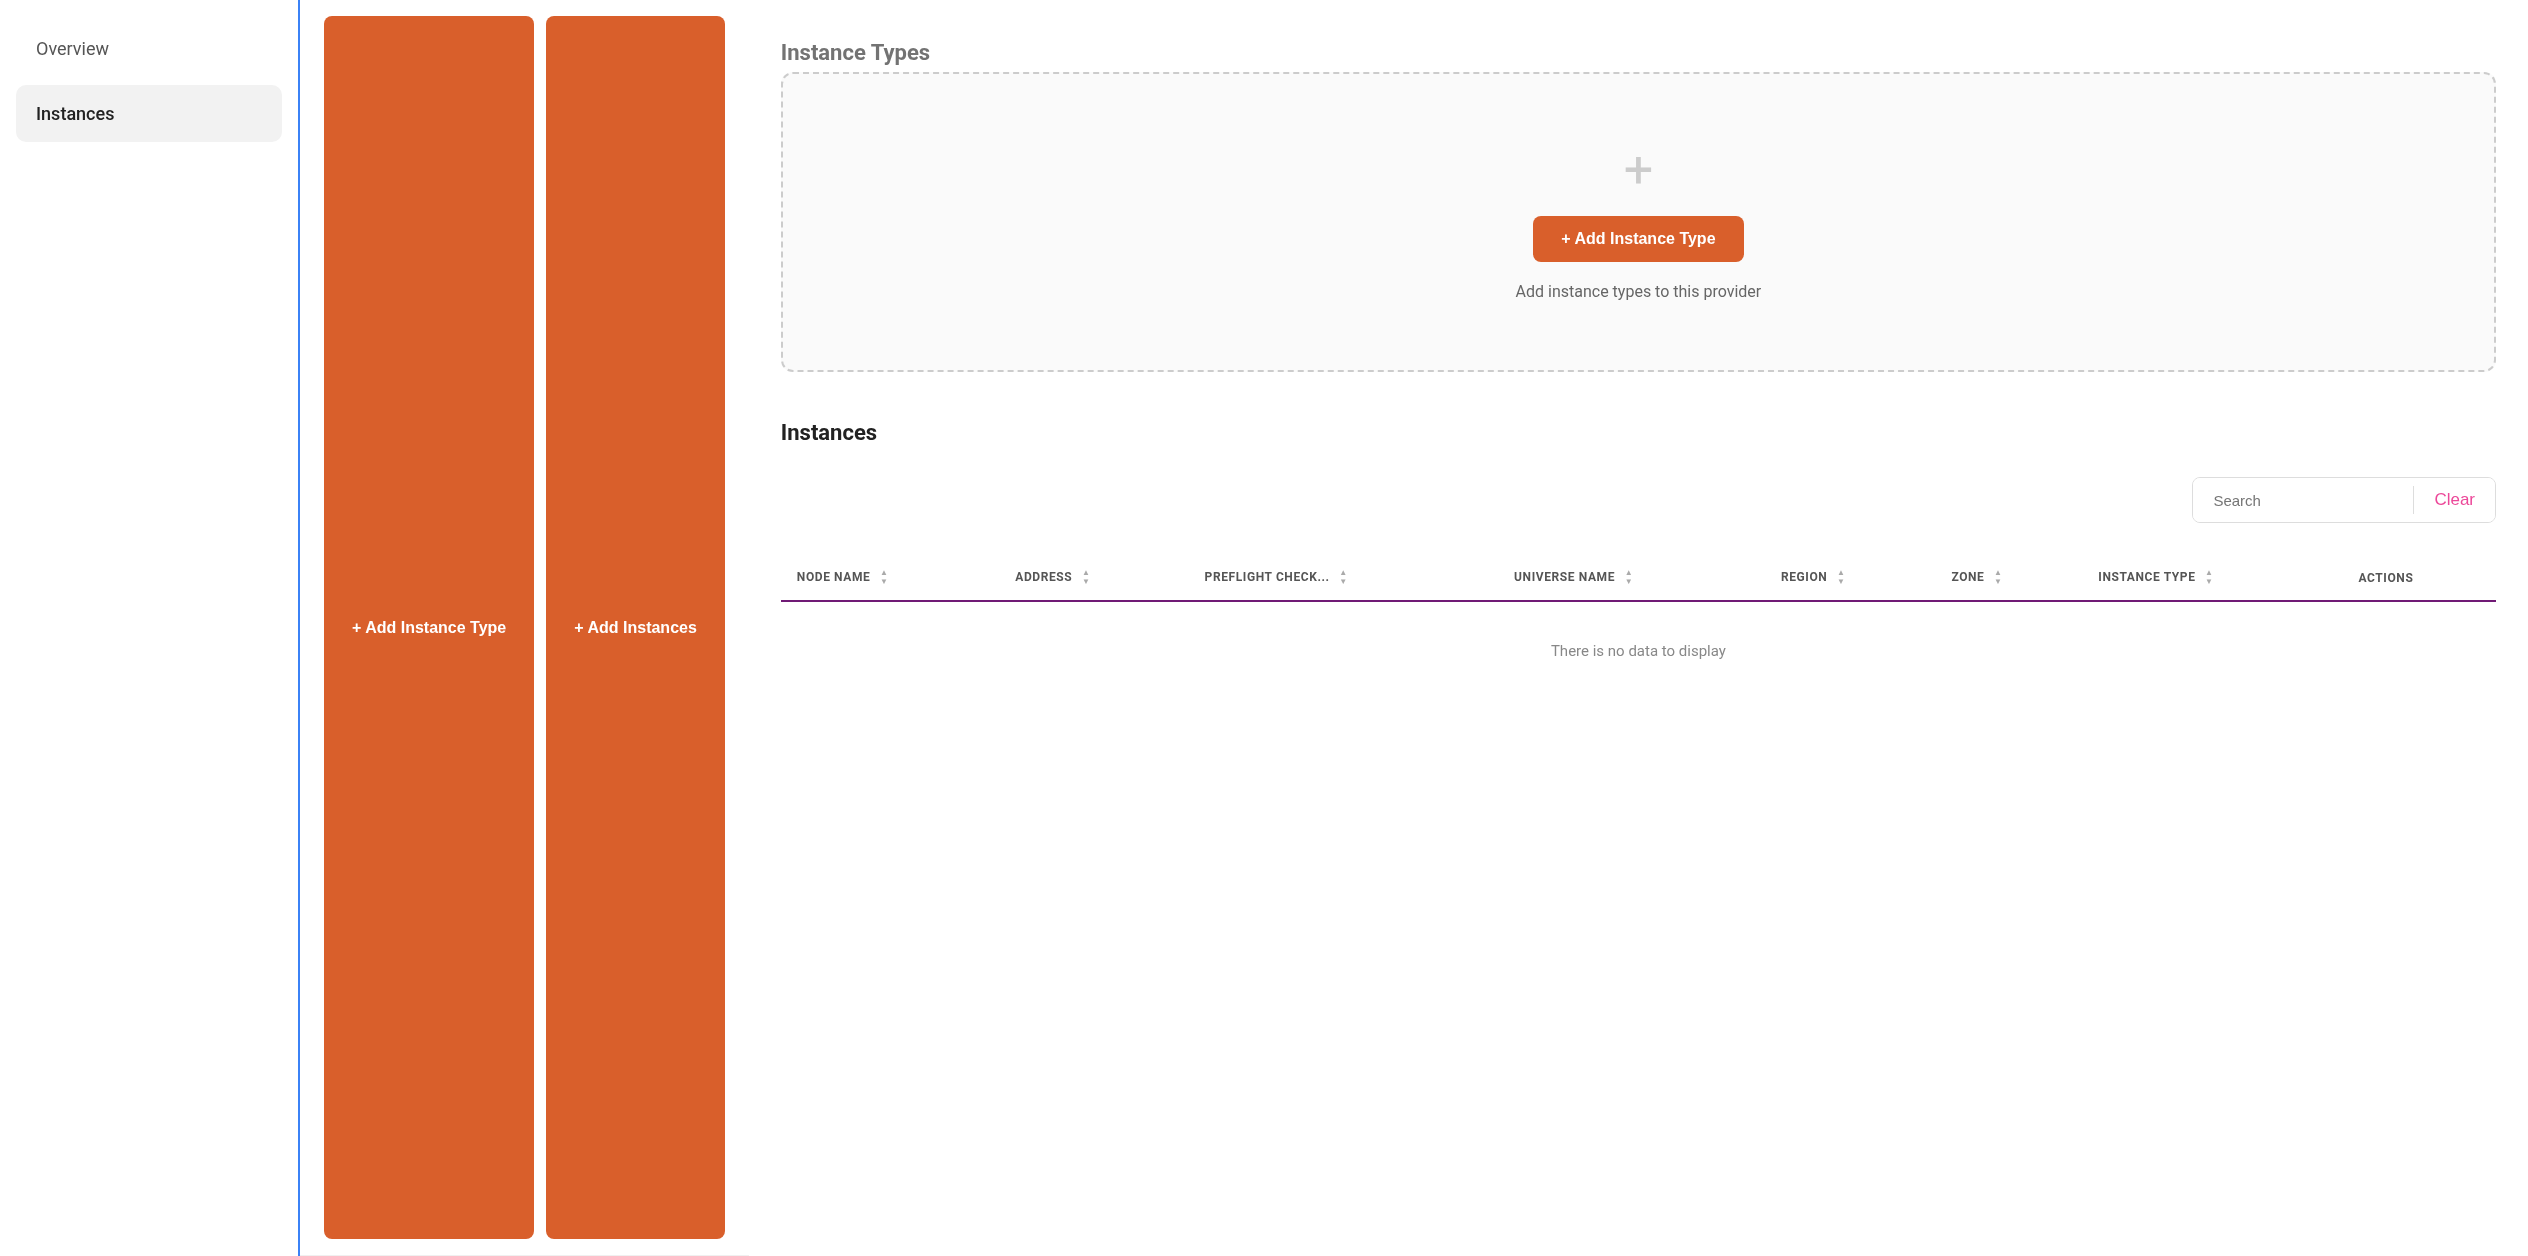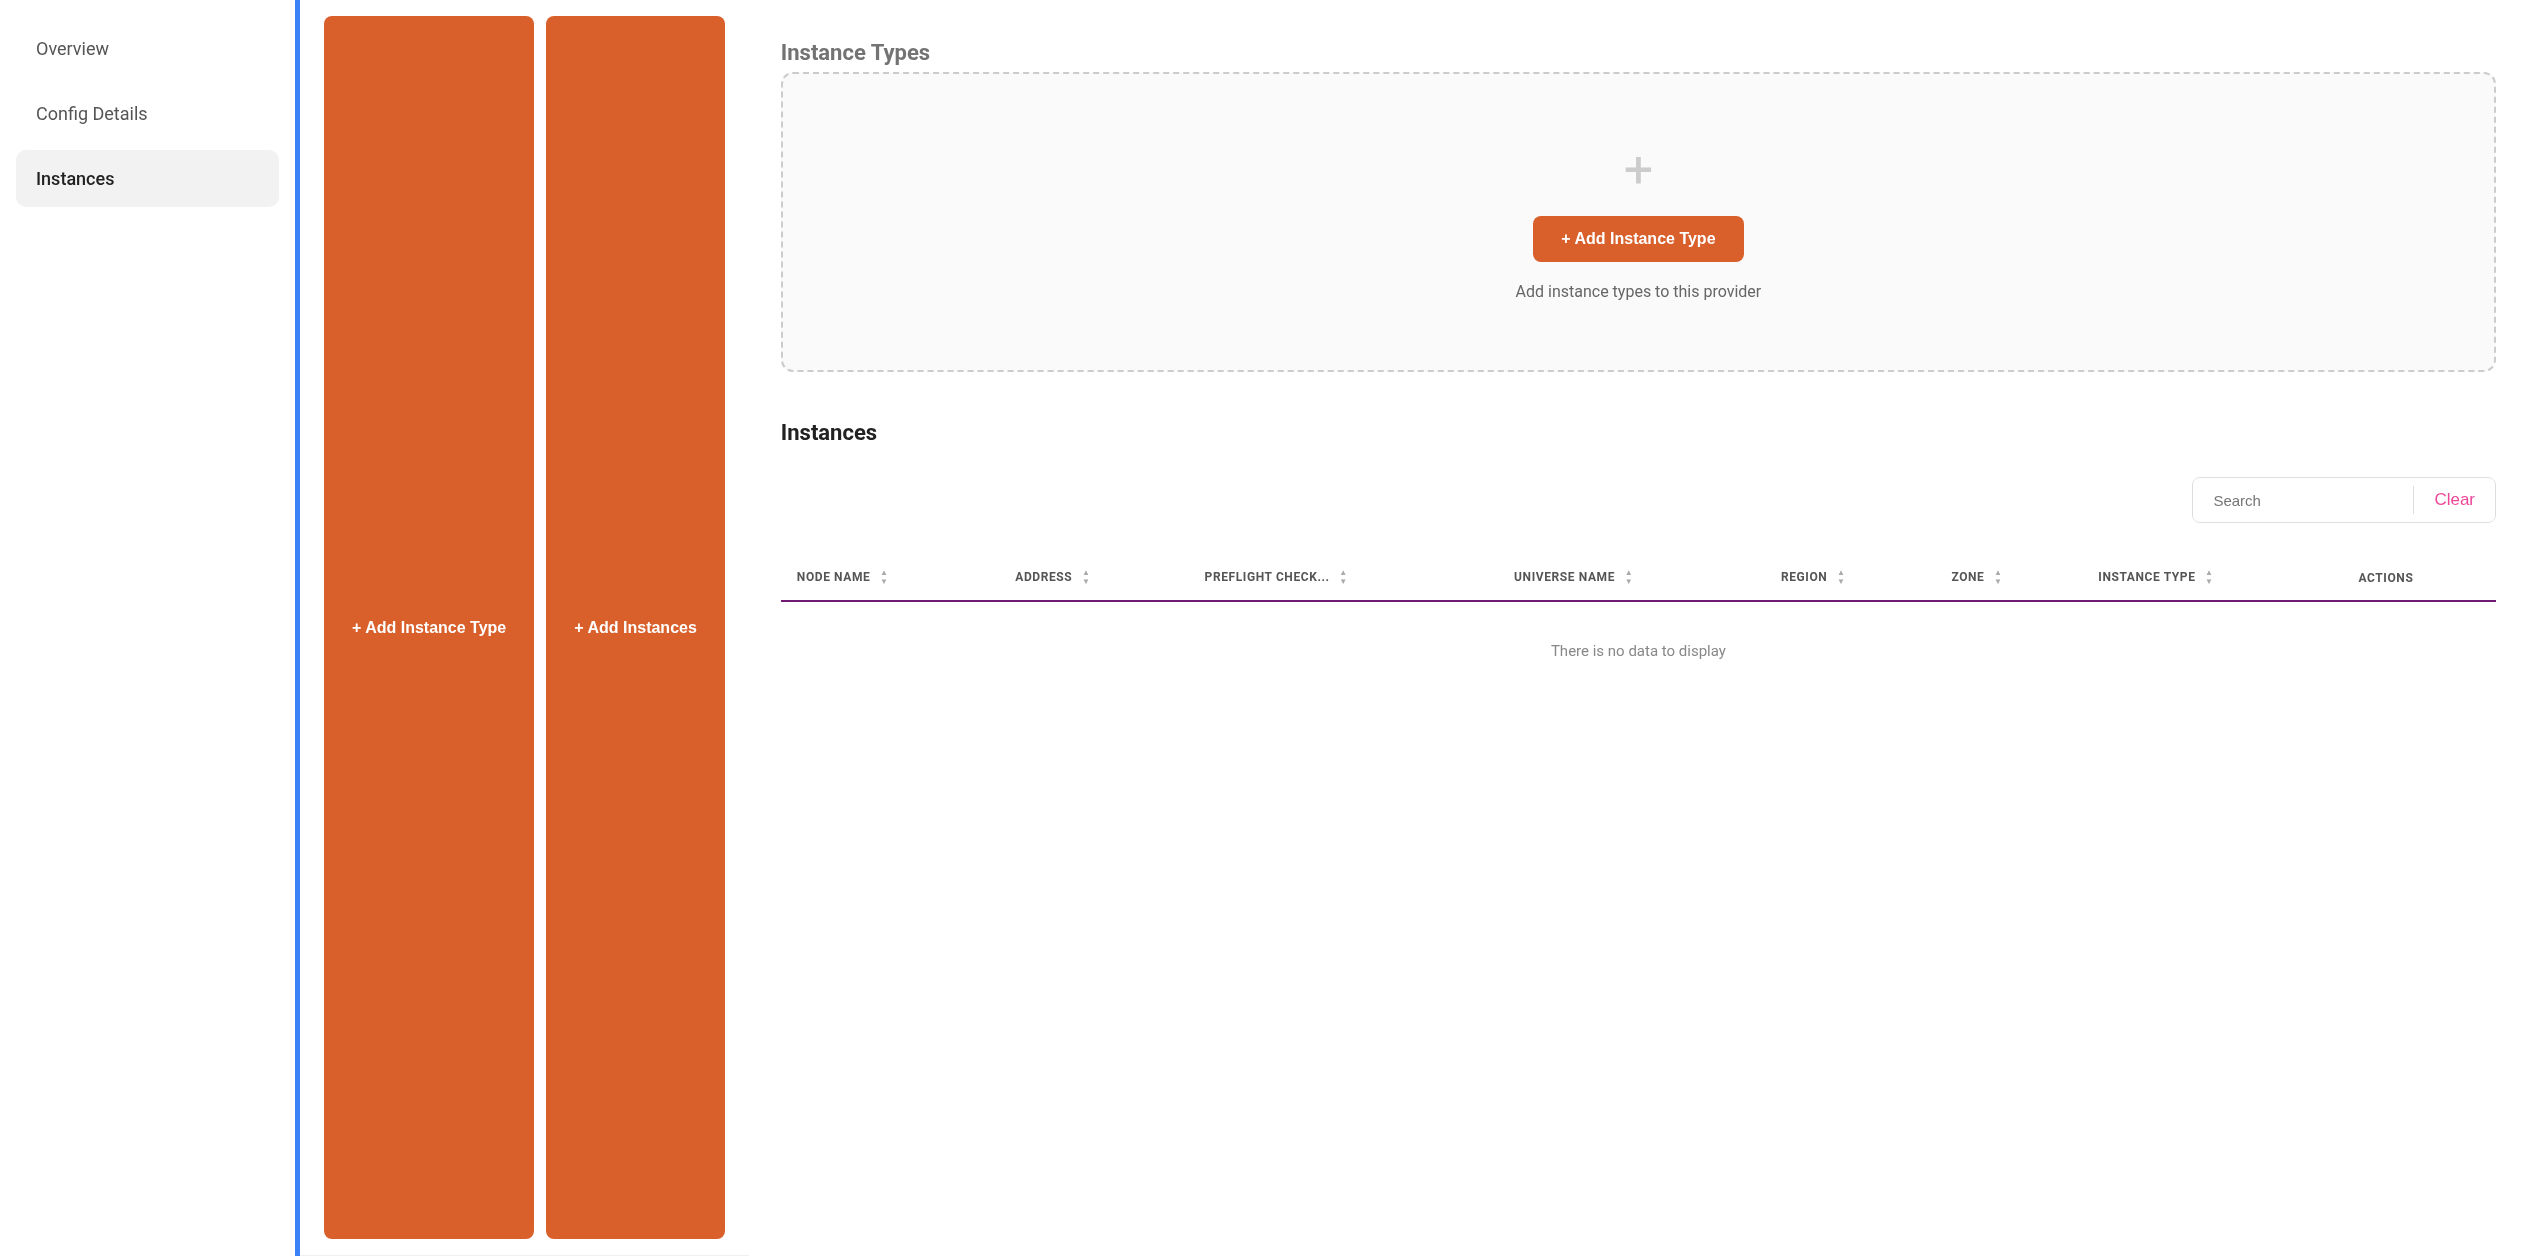--- a/index.html
+++ b/index.html
@@ -14,21 +14,21 @@
       color: #333;
       display: flex;
       height: 100vh;
       overflow: hidden;
     }
 
     
     .sidebar {
       width: 300px;
       min-width: 300px;
-      border-right: 5px solid #3b82f6;
+      border-right: 2px solid #3b82f6;
       padding: 20px 16px;
       display: flex;
       flex-direction: column;
       gap: 8px;
       background: #fff;
     }
 
     .sidebar-item {
       padding: 18px 20px;
       border-radius: 10px;
@@ -217,21 +217,20 @@
       padding: 40px 16px;
       font-size: 15px;
       color: #888;
     }
   </style>
 </head>
 <body>
 
 <div class="sidebar">
 <div class="sidebar-item">Overview</div>
-    <div class="sidebar-item">Config Details</div>
     <div class="sidebar-item active">Instances</div>
   </div>
 
 <div class="main">
 
   <div class="header-bar">
     <button class="btn-primary">+ Add Instance Type</button>
     <button class="btn-primary">+ Add Instances</button>
   </div>
 

